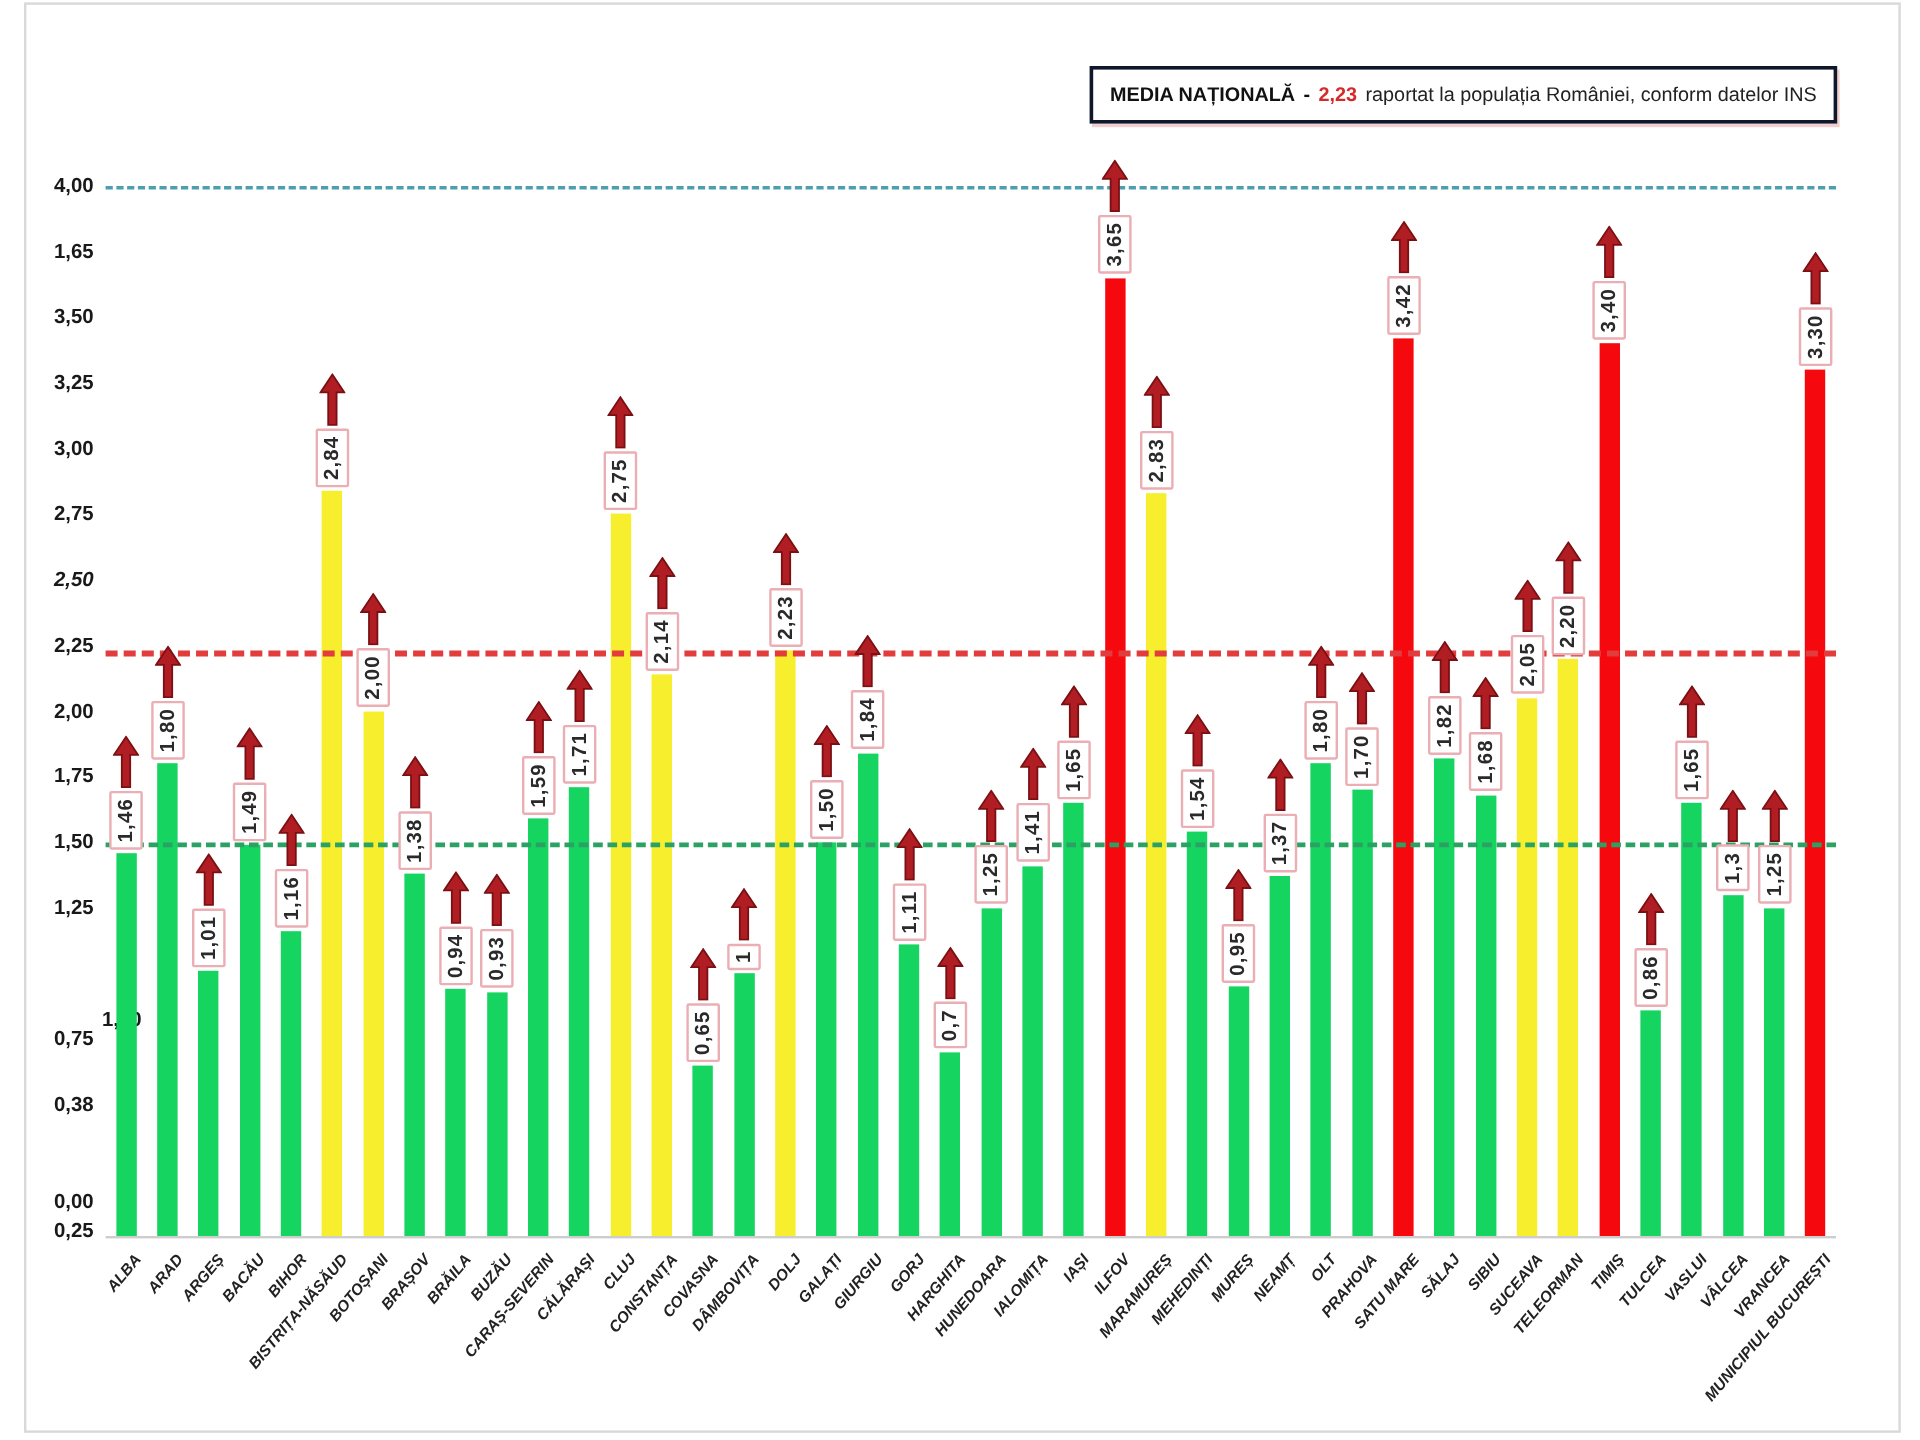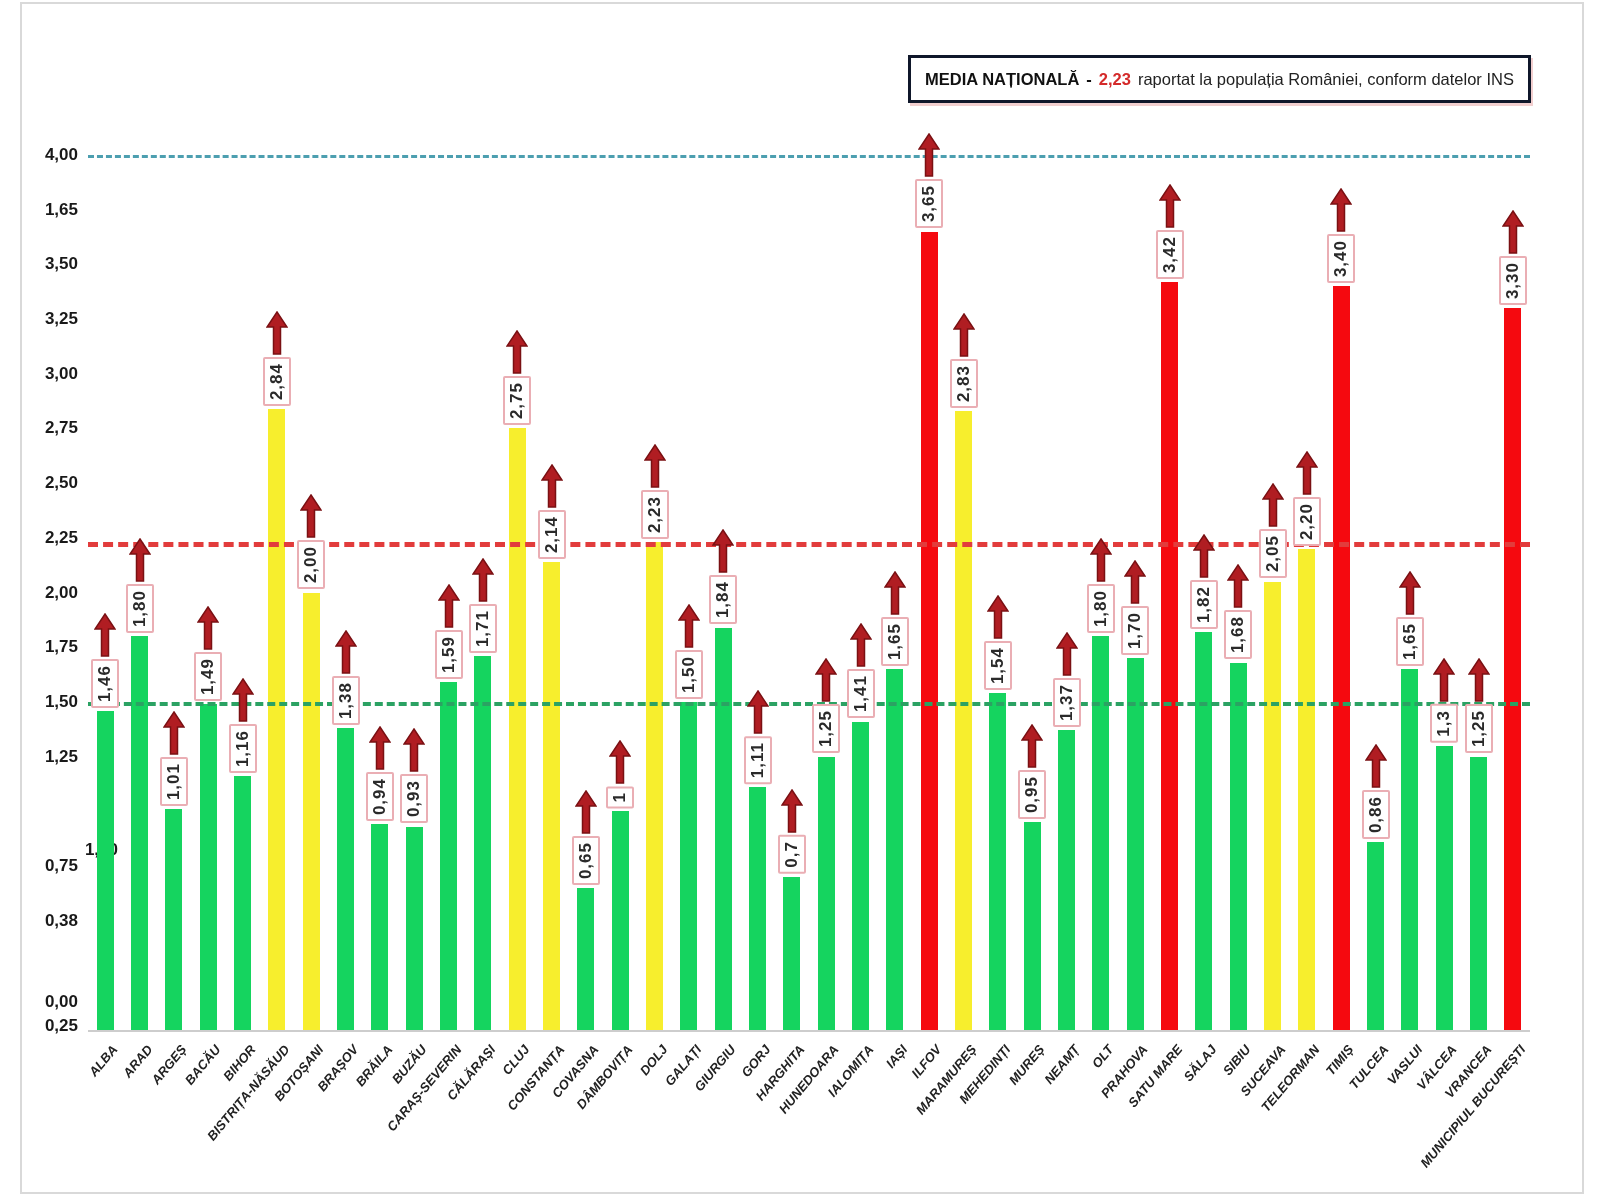--- a/index.html
+++ b/index.html
@@ -56,21 +56,21 @@
       <div class="ytick" style="top: 1002px;">0,00</div>
       <div class="ytick" style="top: 1026px; text-align: right;">0,25</div>
       <div class="ytick" style="top: 920.625px;">0,38</div>
       <div class="ytick" style="top: 865.938px;">0,75</div>
       <div class="ytick" style="top: 850px; padding-left: 40px;">1,00</div>
       <div class="ytick" style="top: 756.562px;">1,25</div>
       <div class="ytick" style="top: 701.875px;">1,50</div>
       <div class="ytick" style="top: 647.188px;">1,75</div>
       <div class="ytick" style="top: 592.5px;">2,00</div>
       <div class="ytick" style="top: 537.812px;">2,25</div>
-      <div class="ytick" style="top: 483.125px;">2,50</div>
+      <div class="ytick" style="top: 483.125px; font-style: italic;">2,50</div>
       <div class="ytick" style="top: 428.438px;">2,75</div>
       <div class="ytick" style="top: 373.75px;">3,00</div>
       <div class="ytick" style="top: 319.062px;">3,25</div>
       <div class="ytick" style="top: 264.375px;">3,50</div>
       <div class="ytick" style="top: 209.688px;">1,65</div>
       <div class="ytick" style="top: 155px;">4,00</div>
       <div class="baseline"></div>
       <div class="bar" style="left: 96.6667px; top: 710.625px; width: 17px; height: 319.375px; background: rgb(21, 212, 95);"></div>
       <div class="stack" style="left: 105.167px; bottom: 492.375px;">
         <div class="arrowwrap"><svg width="22" height="44" viewBox="0 0 22 44">

